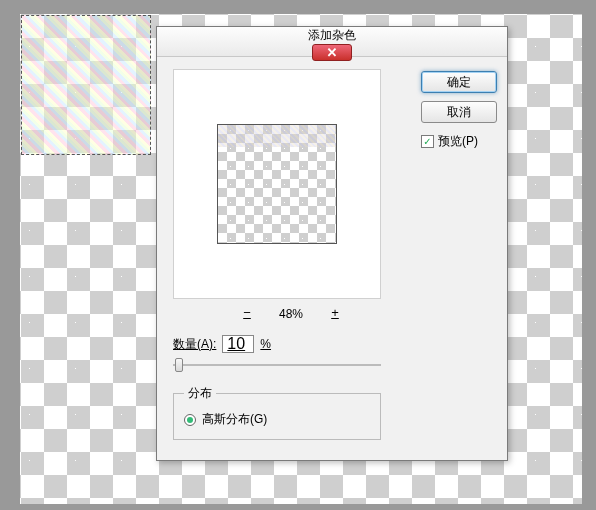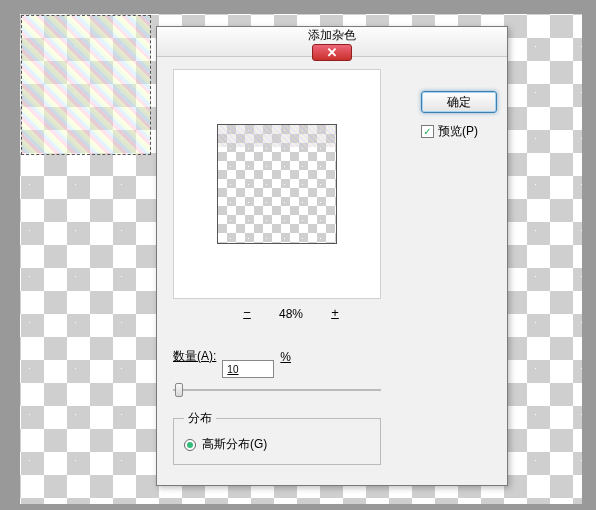--- a/index.html
+++ b/index.html
@@ -105,21 +105,20 @@
     border: 1px solid #8a8a8a;
     border-radius: 3px;
     font-size: 12px;
     text-align: center;
     line-height: 20px;
     cursor: pointer;
   }
   .btn.default {
     border: 1px solid #3c7fb1;
     box-shadow: 0 0 0 1px #a4d2f3 inset, 0 0 4px rgba(60,127,177,.6);
-    margin-top: 20px;
   }
 
   .checkbox-row {
     display: flex;
     align-items: center;
     margin: 4px 0;
     gap: 4px;
   }
   .chk {
     width: 13px;
@@ -187,27 +186,26 @@
   .zoom-value { min-width: 36px; text-align: center; }
 
   .amount-row {
     display: flex;
     align-items: center;
     gap: 6px;
     margin-bottom: 4px;
     text-decoration: underline;
   }
   .amount-input {
-    width: 52px;
+    width: 32px;
     height: 18px;
     border: 1px solid #888;
     background: #fff;
     padding: 0 4px;
-    font-size: 10px;
-    margin-top: 25px;
+    font-size: 16px;
   }
 
   .slider {
     width: 208px;
     height: 16px;
     position: relative;
     margin-bottom: 12px;
   }
   .slider-track {
     position: absolute;
@@ -293,19 +291,20 @@
               <span class="dot"></span>
             </span>
           <span>高斯分布(G)</span>
         </div>
       </fieldset>
 
     </div>
 
     <div class="right-col">
       <div class="btn default">确定</div>
+      <div class="btn">取消</div>
       <div class="checkbox-row" style="margin-top:10px;">
         <span class="chk">✓</span>
         <span>预览(P)</span>
       </div>
     </div>
   </div>
 </div>
 
 </body></html>

